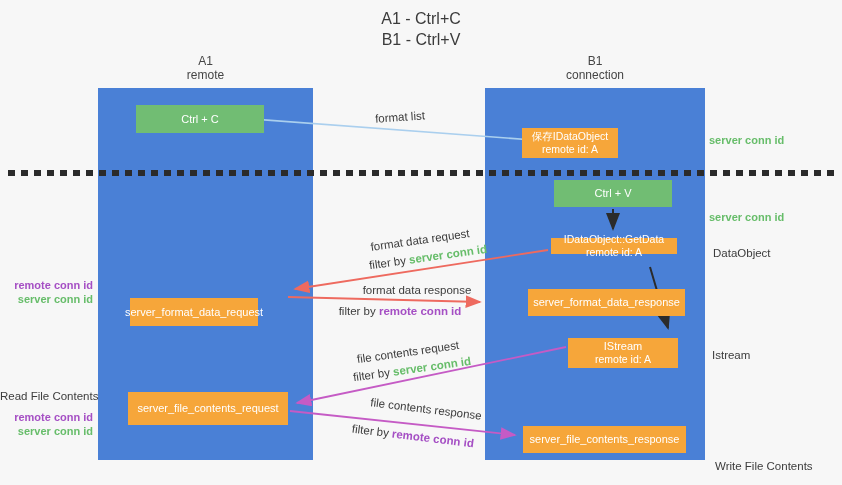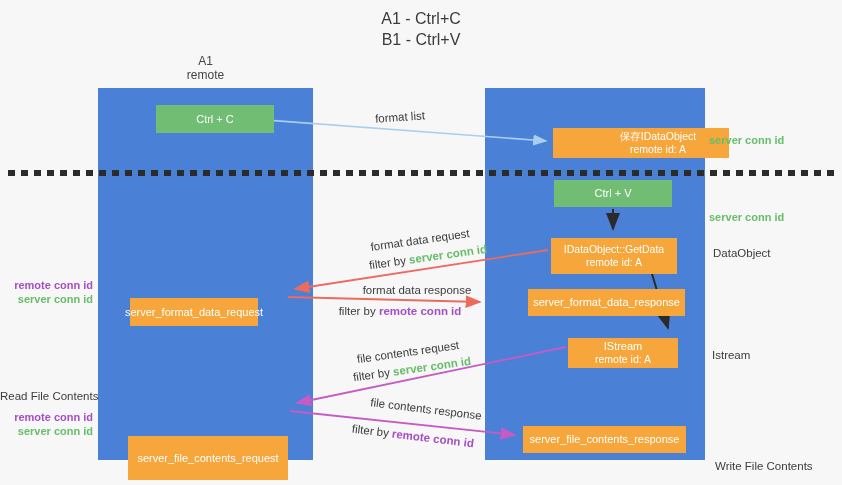--- a/index.html
+++ b/index.html
@@ -46,20 +46,24 @@
 
   <div class="title">
     <div>A1 - Ctrl+C</div>
     <div>B1 - Ctrl+V</div>
   </div>
 
   <div class="lane-header a">
     <div>A1</div>
     <div>remote</div>
   </div>
+  <div class="lane-header b">
+    <div>B1</div>
+    <div>connection</div>
+  </div>
 
   <div class="lane a"></div>
   <div class="lane b"></div>
 
   <div class="divider"></div>
 
   <svg class="arrows" width="842" height="485">
     <defs>
       <marker id="m-blue" markerWidth="9" markerHeight="8" refX="8" refY="3.5" orient="auto">
         <path d="M0,0 L9,3.5 L0,7 z" fill="#aacfee"></path>
@@ -76,52 +80,52 @@
     </defs>
     <line x1="253" y1="119" x2="546" y2="141" stroke="#aacfee" stroke-width="1.6" marker-end="url(#m-blue)"></line>
     <line x1="613" y1="209" x2="613" y2="229" stroke="#2b2b2b" stroke-width="2" marker-end="url(#m-black)"></line>
     <line x1="650" y1="267" x2="668" y2="328" stroke="#2b2b2b" stroke-width="2" marker-end="url(#m-black)"></line>
     <line x1="548" y1="250" x2="295" y2="289" stroke="#ee6a5f" stroke-width="1.8" marker-end="url(#m-red)"></line>
     <line x1="288" y1="297" x2="480" y2="302" stroke="#ee6a5f" stroke-width="1.8" marker-end="url(#m-red)"></line>
     <line x1="566" y1="347" x2="297" y2="403" stroke="#c55bc5" stroke-width="1.8" marker-end="url(#m-purple)"></line>
     <line x1="290" y1="411" x2="515" y2="435" stroke="#c55bc5" stroke-width="1.8" marker-end="url(#m-purple)"></line>
   </svg>
 
-  <div class="node green" style="left:136px;top:105px;width:118px;height:28px;margin-left:20px;">
+  <div class="node green" style="left:136px;top:105px;width:128px;height:28px;">
     <div>Ctrl + C</div>
   </div>
 
-  <div class="node orange" style="left:553px;top:128px;width:142px;height:30px;padding-left:34px;">
+  <div class="node orange" style="left:522px;top:128px;width:96px;height:30px;">
     <div class="l2">保存IDataObject</div>
     <div class="l2">remote id: A</div>
   </div>
 
   <div class="node green" style="left:554px;top:180px;width:118px;height:27px;">
     <div>Ctrl + V</div>
   </div>
 
-  <div class="node orange" style="left:551px;top:238px;width:126px;height:36px;">
+  <div class="node orange" style="left:551px;top:238px;width:126px;height:16px;">
     <div class="l2">IDataObject::GetData</div>
     <div class="l2">remote id: A</div>
   </div>
 
   <div class="node orange" style="left:130px;top:277px;width:128px;height:28px;margin-top:21px;">
     <div>server_format_data_request</div>
   </div>
 
   <div class="node orange" style="left:488px;top:289px;width:157px;height:27px;margin-left:40px;">
     <div>server_format_data_response</div>
   </div>
 
   <div class="node orange" style="left:568px;top:338px;width:110px;height:30px;">
     <div>IStream</div>
     <div class="l2">remote id: A</div>
   </div>
 
-  <div class="node orange" style="left:128px;top:392px;width:160px;height:44px;margin-top:44px;">
+  <div class="node orange" style="left:128px;top:392px;width:160px;height:33px;">
     <div>server_file_contents_request</div>
   </div>
 
   <div class="node orange" style="left:523px;top:426px;width:163px;height:27px;">
     <div>server_file_contents_response</div>
   </div>
 
   <div class="flabel" style="left:400px;top:117px;--r:-4deg;">format list</div>
 
   <div class="flabel" style="left:420px;top:240px;--r:-8deg;">format data request</div>

